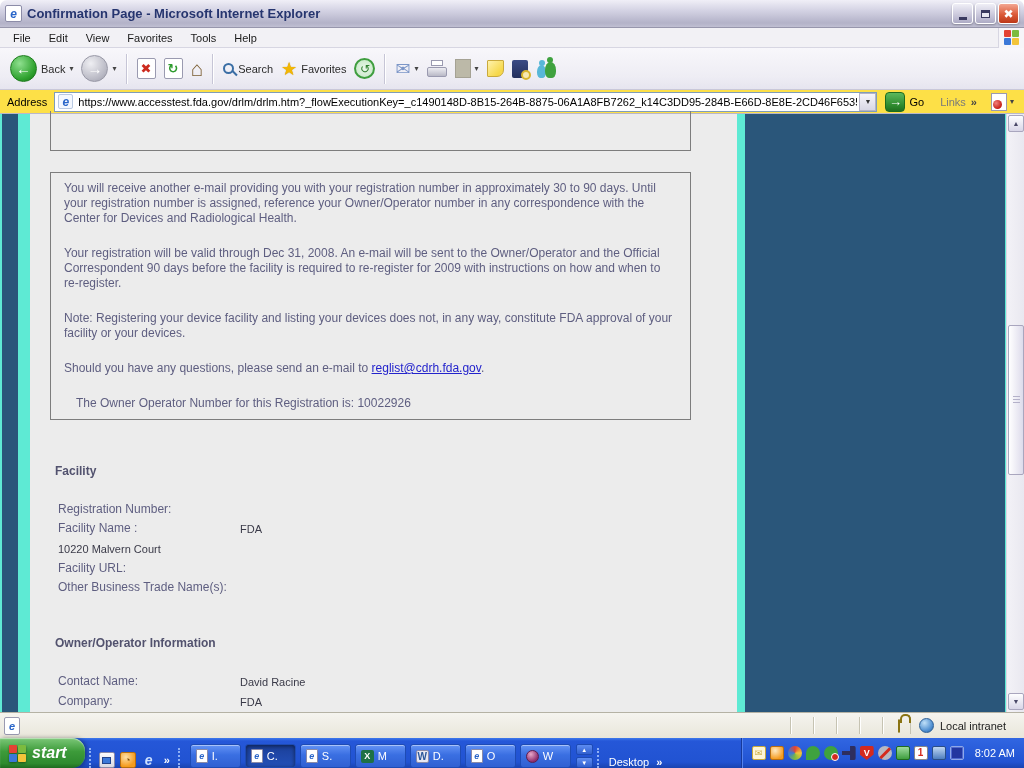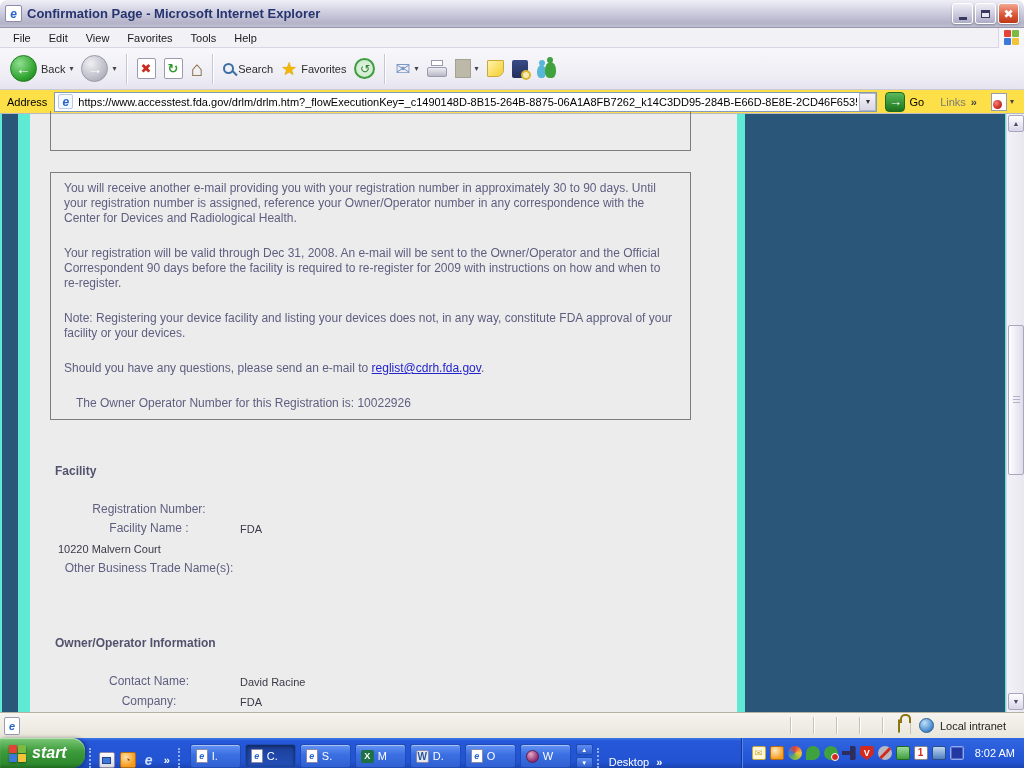--- a/index.html
+++ b/index.html
@@ -120,21 +120,21 @@
   .box-msg p { margin:0 0 20px 0; }
   .box-msg p:last-child { margin:12px; }
   .maillink { color:#2323CC; text-decoration:underline; cursor:pointer; }
 
   .sec-heading { position:absolute; font-weight:bold; font-size:12px; color:#52526E; }
   .h-facility { left:25px; top:350px; }
   .h-owner { left:25px; top:522px; }
   .rows { position:absolute; left:25px; width:640px; }
   .rows-facility { top:386px; }
   .rows-owner { top:558px; }
-  .row { display:flex; line-height:19px; padding-left:3px;text-align:center; }
+  .row { display:flex; line-height:19px; padding-left:3px; }
   .row .lbl { width:182px; flex:none; font-size:12px; color:#5E5E80; }
   .row .val { font-size:11px; color:#3A3A48; padding-top:1px; }
 
   
   .vscroll { position:absolute; left:1006px; top:0; width:18px; height:100%;
     background:linear-gradient(90deg,#F3F2F7,#E9E8F0); border-left:1px solid #DBDAE6; }
   .vs-btn { position:absolute; left:1px; width:16px; height:17px; border-radius:2px;
     background:linear-gradient(#FEFEFF,#D8D6E8); border:1px solid #A9A6BE; color:#4A4868;
     font-size:7px; display:flex; align-items:center; justify-content:center; }
   .vs-up { top:1px; } .vs-down { bottom:2px; }
@@ -359,20 +359,24 @@
         <div class="row">
           <span class="lbl">Facility Name :</span>
           <span class="val">FDA</span>
         </div>
         <div class="row">
           <span class="val">
             <span style="display:block">10220 Malvern Court</span>
           </span>
         </div>
         <div class="row">
+          <span class="lbl">Facility URL:</span>
+          <span class="val"></span>
+        </div>
+        <div class="row">
           <span class="lbl">Other Business Trade Name(s):</span>
           <span class="val"></span>
         </div>
       </div>
 
       <div class="sec-heading h-owner">Owner/Operator Information</div>
 
       <div class="rows rows-owner">
         <div class="row">
           <span class="lbl">Contact Name:</span>

